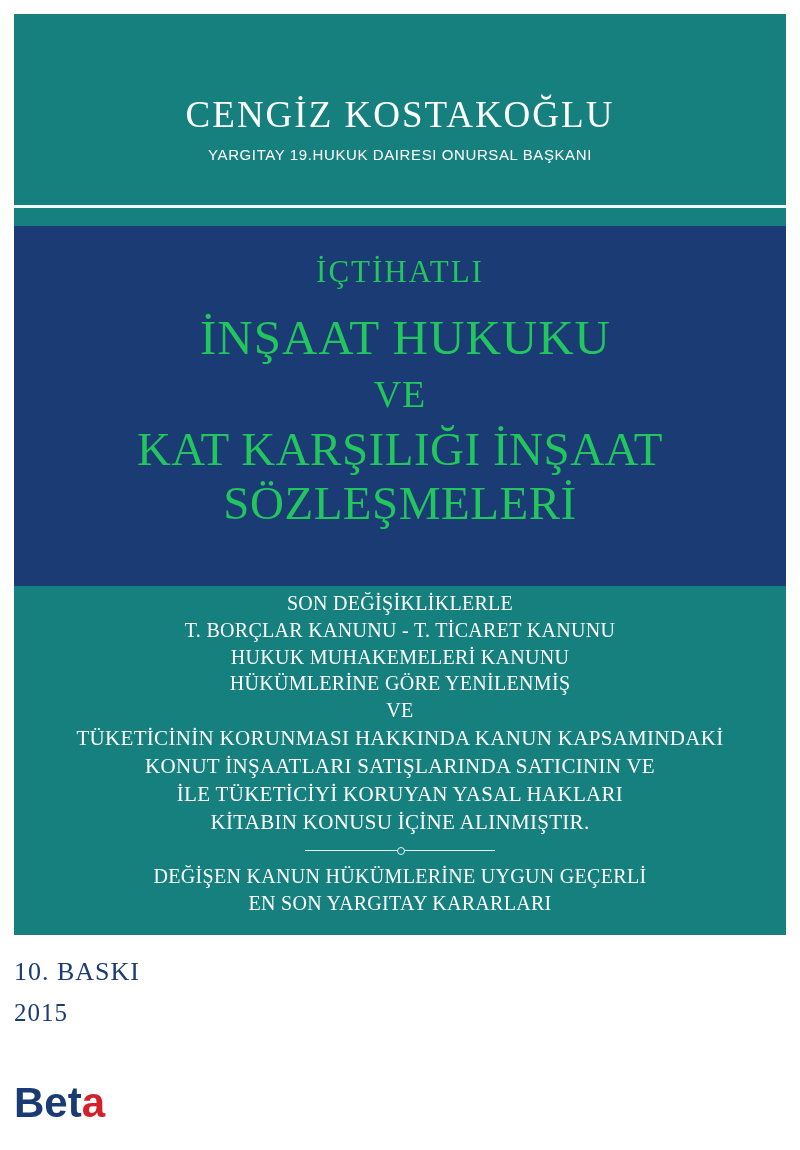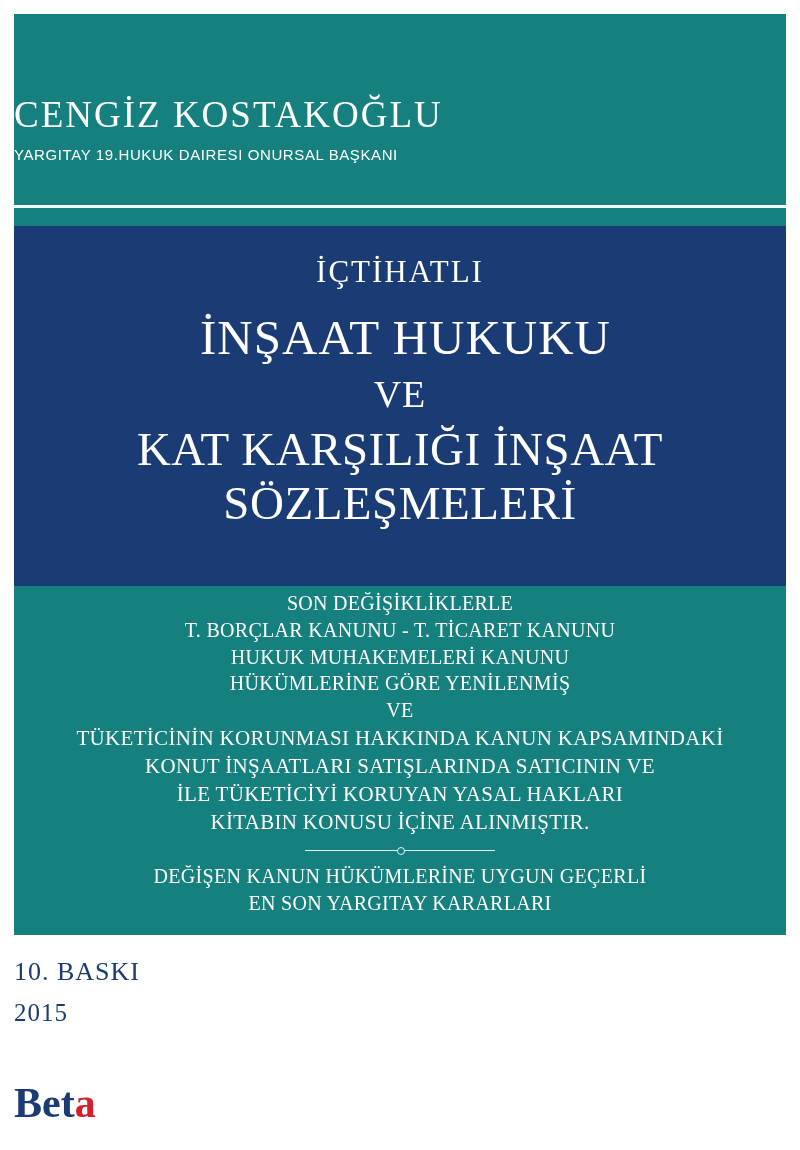--- a/index.html
+++ b/index.html
@@ -57,20 +57,21 @@
     height: 1120px;
     background: #15807e;
   }
 
   
   .author-block {
     position: absolute;
     left: 14px;
     top: 95px;
     width: 772px;
+    text-align: center;
   }
   .author-name {
     color: #ffffff;
     font-family: "Liberation Serif", serif;
     font-size: 37px;
     letter-spacing: 2px;
     font-weight: normal;
     line-height: 1.1;
     font-variant: small-caps;
     text-transform: uppercase;
@@ -95,21 +96,21 @@
   }
 
   
   .title-panel {
     position: absolute;
     left: 14px;
     top: 226px;
     width: 772px;
     height: 360px;
     background: #1b3b74;
-    color: #ffffff;
+    color: #22c55e;
     text-align: center;
   }
   .pre-title {
     margin-top: 28px;
     font-size: 31px;
     letter-spacing: 2px;
     font-family: "Liberation Serif", serif;
     text-transform: uppercase;
   }
   .main-title-1 {
@@ -206,21 +207,21 @@
   }
   .year {
     margin-top: 12px;
     font-family: "Liberation Serif", serif;
     font-size: 25px;
     color: #1b3b74;
     letter-spacing: 1px;
   }
   .publisher {
     margin-top: 52px;
-    font-family: Liberation Serif, serif;
+    font-family: Liberation Sans, sans-serif;
     font-size: 42px;
     color: #1b3b74;
     font-weight: bold;
     letter-spacing: 0px;
   }
   .publisher .accent {
     color: #d4202a;
   }
 </style>
 </head>

